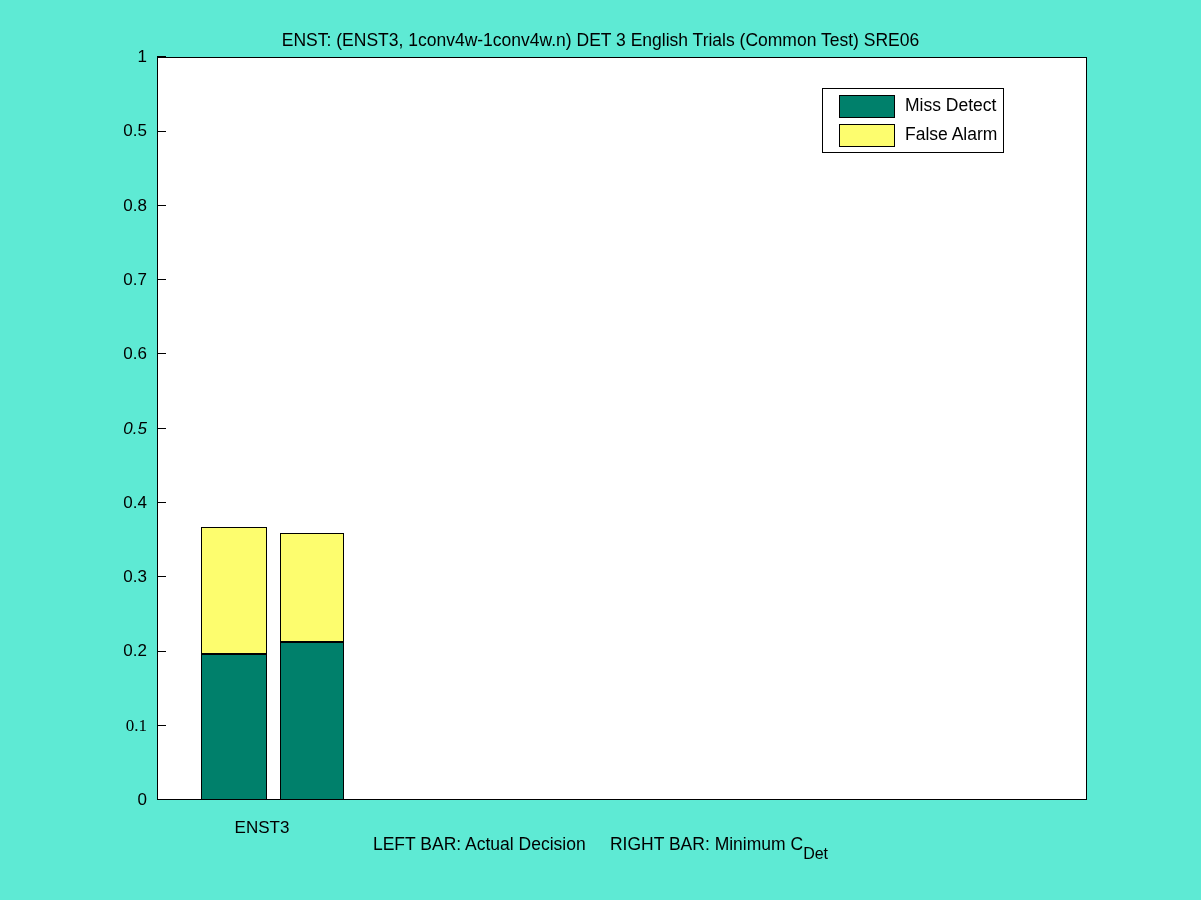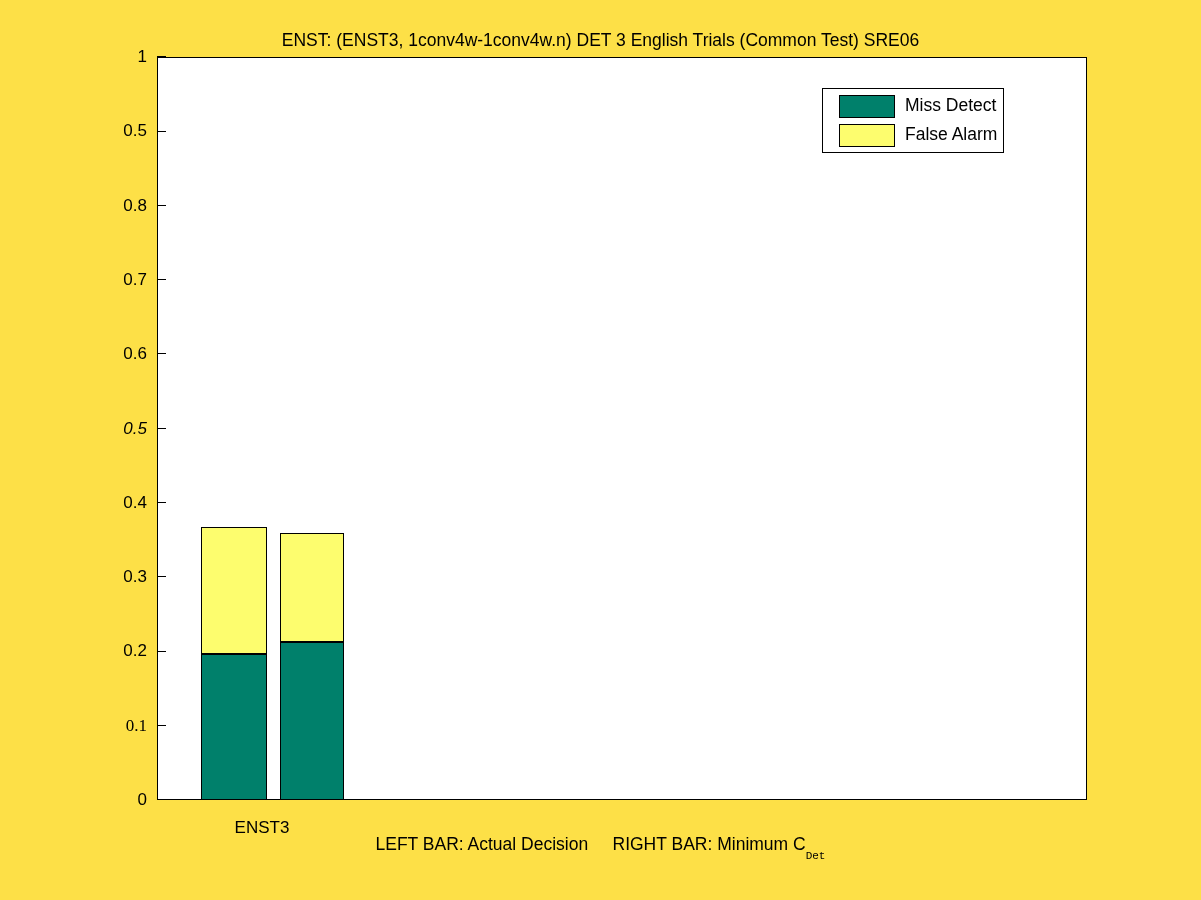--- a/index.html
+++ b/index.html
@@ -13,21 +13,21 @@
     font-family: "Liberation Sans", sans-serif;
     overflow: hidden;
     position: relative;
   }
 
   #figure {
     position: absolute;
     left: 0; top: 0;
     width: 1201px;
     height: 900px;
-    background: #fde047;
+    background: #5eead4;
   }
 
   
   #chart-title {
     position: absolute;
     left: 0;
     top: 30px;
     width: 1201px;
     text-align: center;
     font-size: 17.5px;
@@ -137,25 +137,24 @@
     position: absolute;
     left: 0;
     top: 834px;
     width: 1201px;
     text-align: center;
     font-size: 17.5px;
     color: #000000;
     white-space: pre;
   }
   #xlabel .sub {
-    font-size: 11px;
+    font-size: 16px;
     vertical-align: sub;
     position: relative;
     top: 4px;
-    font-family: Liberation Mono, monospace;
   }
 </style>
 </head>
 <body>
 
 <div id="figure">
 
   <div id="chart-title">ENST: (ENST3, 1conv4w-1conv4w.n) DET 3 English Trials (Common Test) SRE06</div>
 
   <div id="plot-area"></div>

